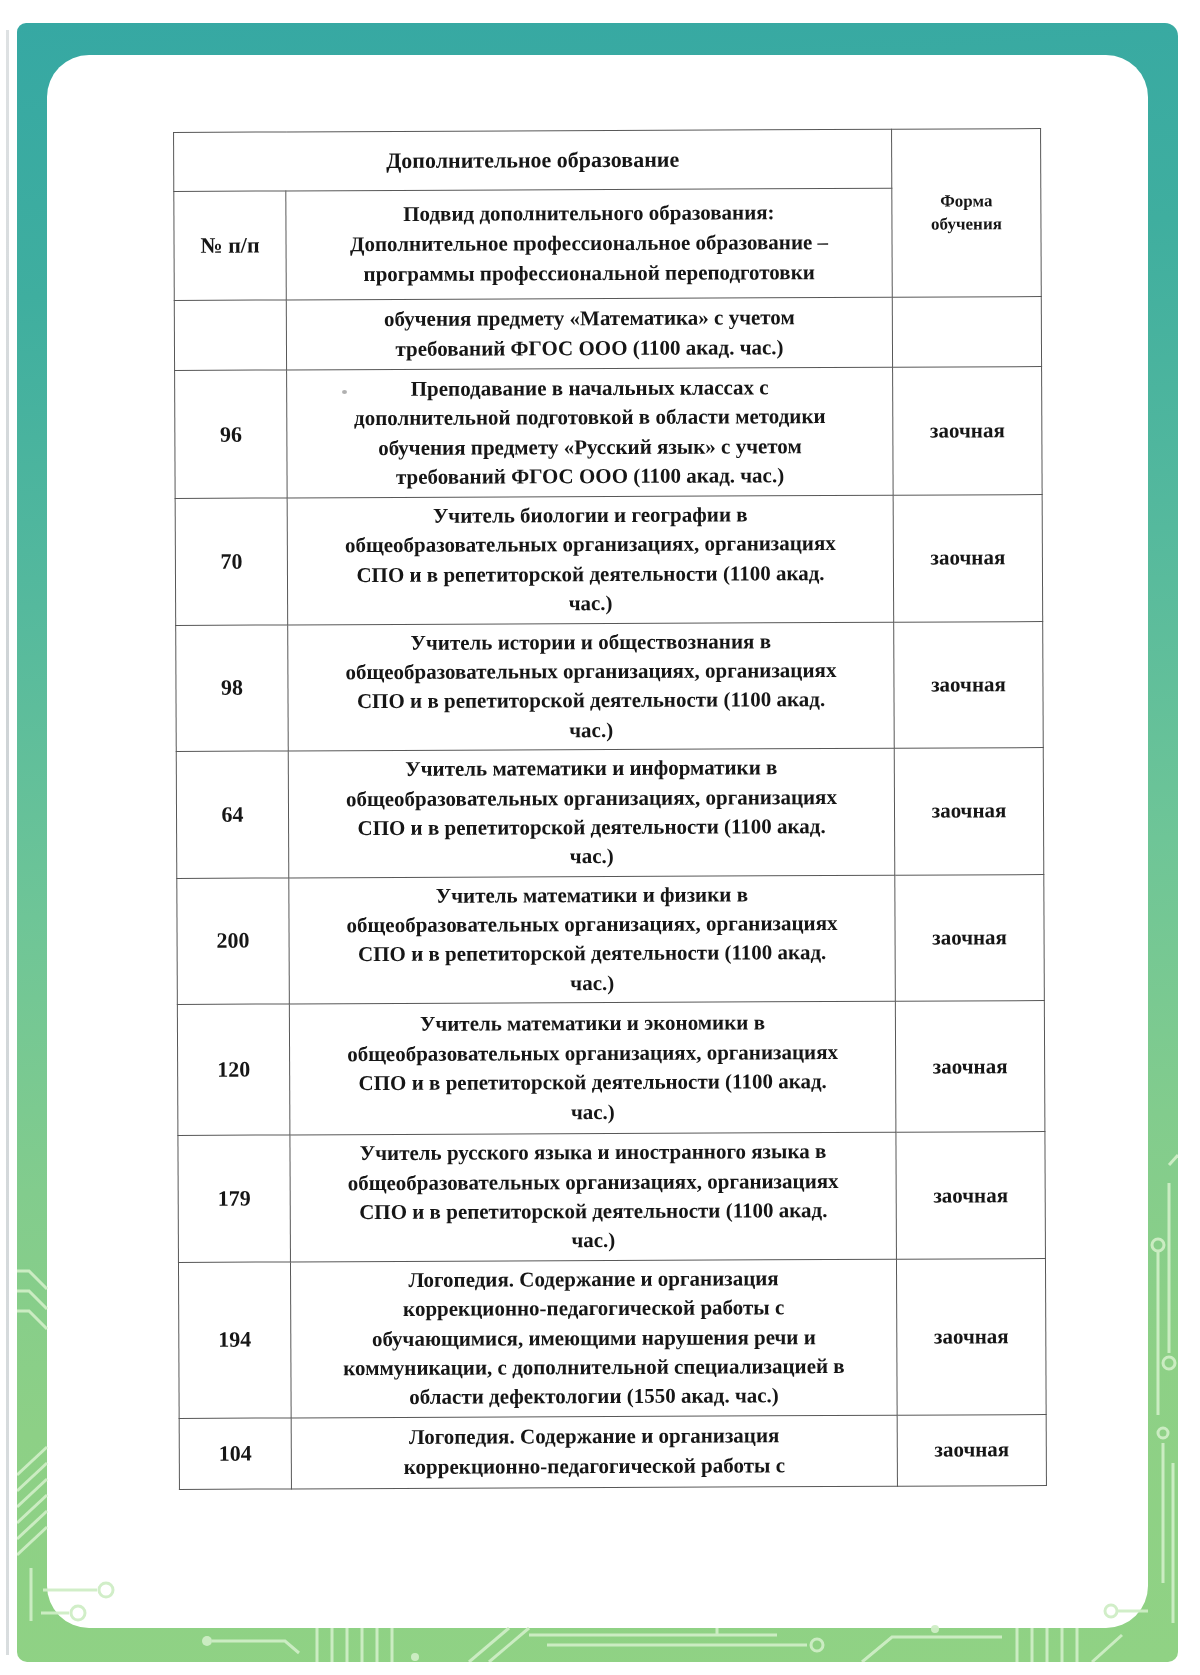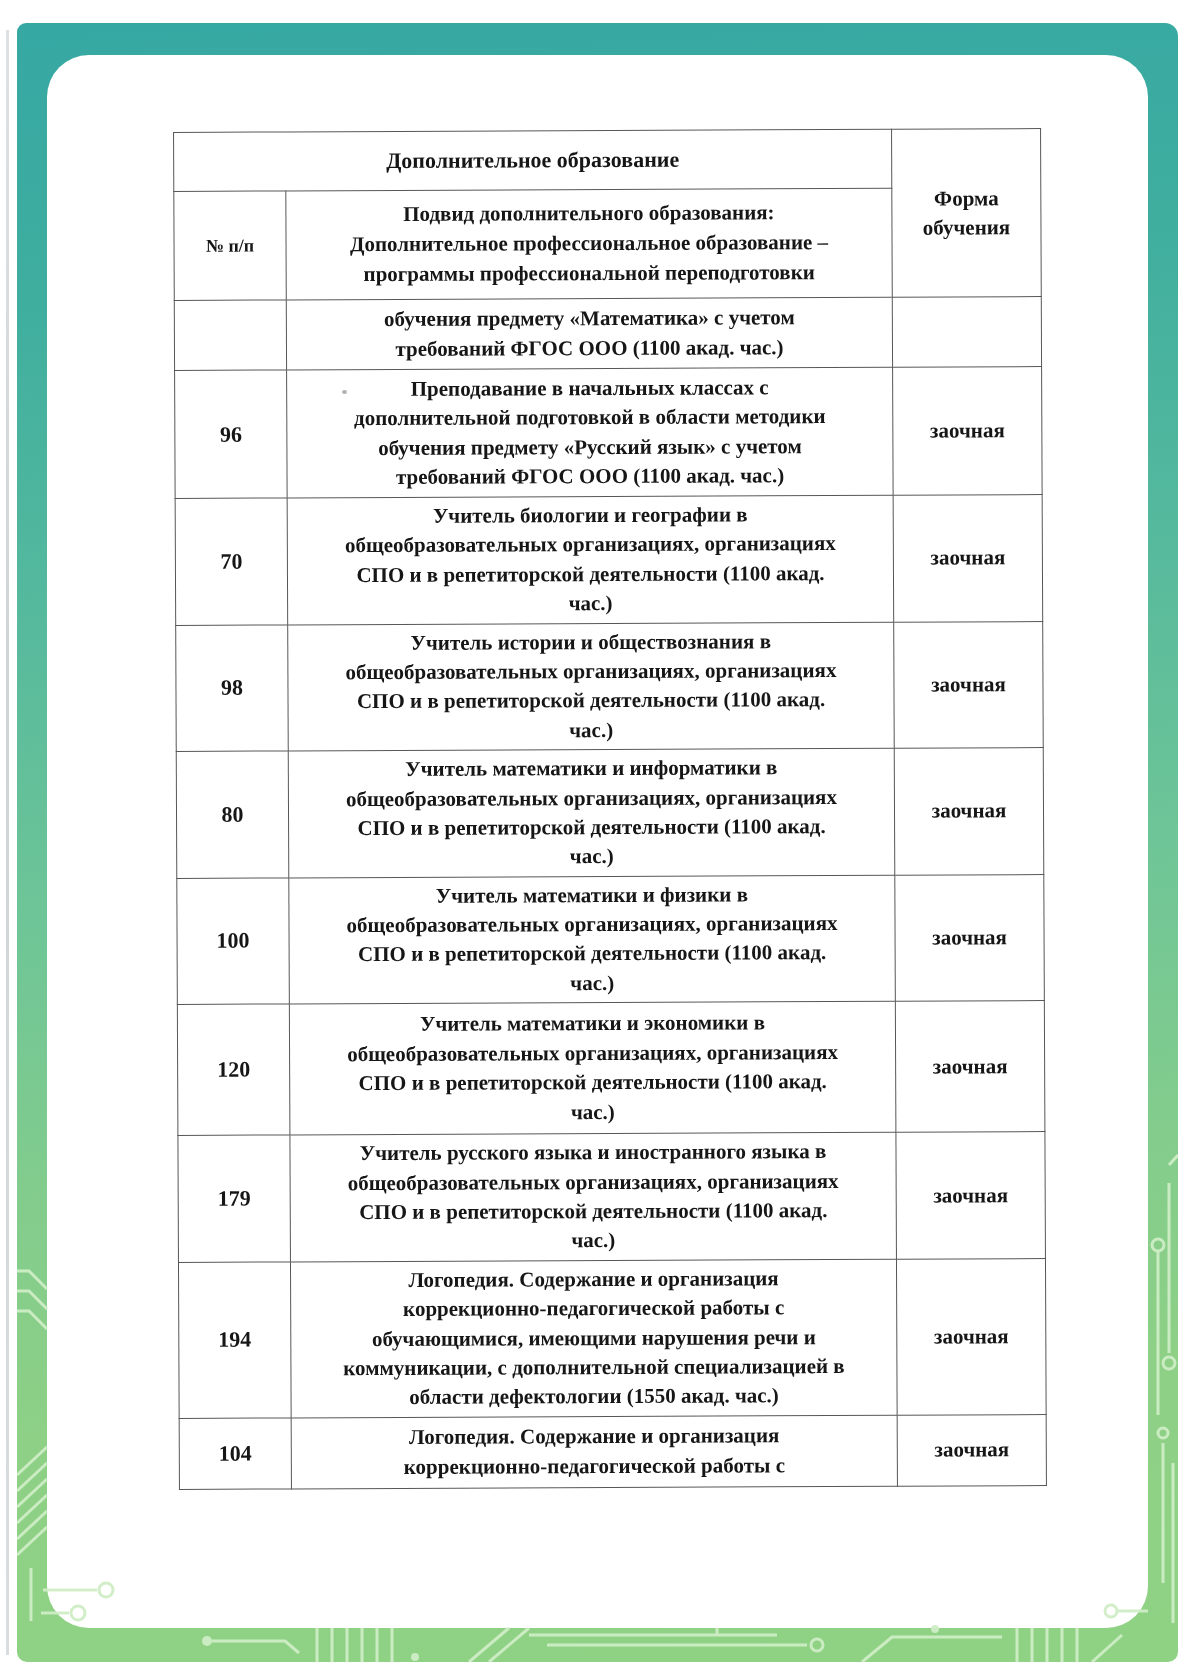--- a/index.html
+++ b/index.html
@@ -33,22 +33,22 @@
     border-collapse:collapse;table-layout:fixed;
     transform:rotate(-0.25deg);
     color:#161616;
   }
   .doc-table td,.doc-table th{
     border:1px solid #585858;
     font-weight:700;vertical-align:middle;text-align:center;
     padding:4px 8px;
   }
   .group-head{font-size:22px;height:50px;}
-  .col-form-head{font-size:21px;line-height:1.35;}
-  .col-num-head{font-size:18px;}
+  .col-form-head{font-size:17px;line-height:1.35;}
+  .col-num-head{font-size:22px;}
   .col-prog-head{font-size:21px;line-height:1.42;height:100px;}
   .preline{white-space:pre-line;}
   .num-cell{font-size:22px;}
   .prog-cell{font-size:21px;line-height:1.40;padding:4px 26px;}
   .form-cell{font-size:21px;border-radius:11px;}
   tbody tr:nth-child(1) {height:70px;}
   tbody tr:nth-child(2) {height:128px;}
   tbody tr:nth-child(3) {height:126px;}
   tbody tr:nth-child(4) {height:126px;}
   tbody tr:nth-child(5) {height:122px;}
@@ -177,29 +177,29 @@
     </tr>
     <tr>
       <td class="num-cell">98</td>
       <td class="prog-cell preline">Учитель истории и обществознания в
 общеобразовательных организациях, организациях
 СПО и в репетиторской деятельности (1100 акад.
 час.)</td>
       <td class="form-cell">заочная</td>
     </tr>
     <tr>
-      <td class="num-cell">80</td>
+      <td class="num-cell">64</td>
       <td class="prog-cell preline">Учитель математики и информатики в
 общеобразовательных организациях, организациях
 СПО и в репетиторской деятельности (1100 акад.
 час.)</td>
       <td class="form-cell">заочная</td>
     </tr>
     <tr>
-      <td class="num-cell">100</td>
+      <td class="num-cell">200</td>
       <td class="prog-cell preline">Учитель математики и физики в
 общеобразовательных организациях, организациях
 СПО и в репетиторской деятельности (1100 акад.
 час.)</td>
       <td class="form-cell">заочная</td>
     </tr>
     <tr>
       <td class="num-cell">120</td>
       <td class="prog-cell preline">Учитель математики и экономики в
 общеобразовательных организациях, организациях

